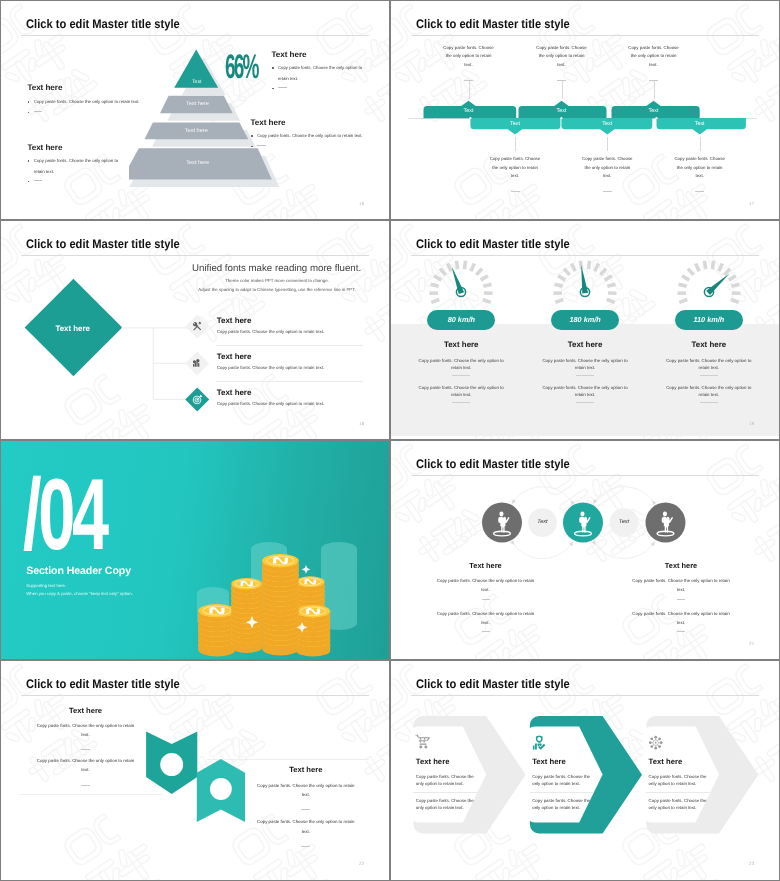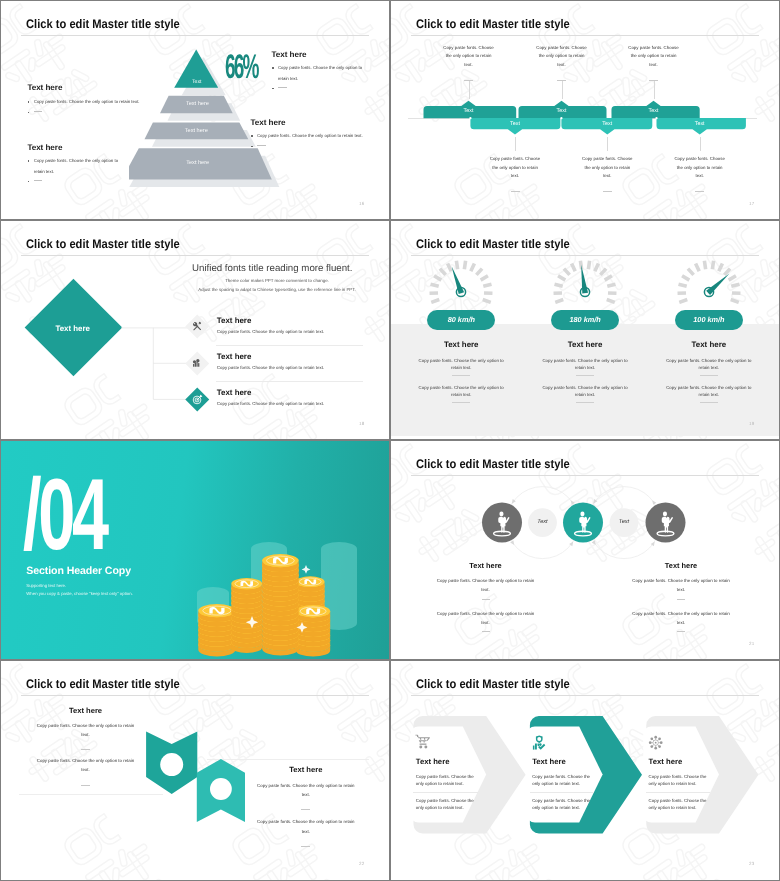--- a/index.html
+++ b/index.html
@@ -371,21 +371,21 @@
     <div class="title">Click to edit Master title style</div>
     <div class="titleline"></div>
 
     <div class="s3diamond"></div>
     <div class="s3dlabel">Text here</div>
 
     <svg class="s3conn" width="80" height="86" viewBox="0 0 80 86" style="position:absolute;left:118px;top:104px;">
       <path d="M2,2.9 H71.2 M34.3,2.9 V74.4 M34.3,38.3 H71.2 M34.3,74.4 H71.2" fill="none" stroke="#e6e6e6" stroke-width="0.8"></path>
     </svg>
 
-    <div class="s3sub">Unified fonts title reading more fluent.</div>
+    <div class="s3sub">Unified fonts make reading more fluent.</div>
     <div class="s3subl" style="top:57.2px;">Theme color makes PPT more convenient to change.</div>
     <div class="s3subl" style="top:65.9px;">Adjust the spacing to adapt to Chinese typesetting, use the reference line in PPT.</div>
 
     <div class="s3sep" style="top:123.5px;"></div>
     <div class="s3sep" style="top:159.6px;"></div>
 
     <div class="s3icon" style="top:94.1px;">
       <div class="s3dia s3dia-light"></div>
       <svg class="s3ico" viewBox="0 0 24 24" width="10.2" height="10.2">
         <g fill="#5a5a5a">
@@ -543,21 +543,21 @@
       <svg class="s4gauge" viewBox="-36 -36 72 48" width="72" height="48">
         <g stroke="#d8d8d8" stroke-width="3.6" stroke-linecap="butt">
             <path d="M-18.61,13.52L-25.48,18.52 M-21.72,7.56L-29.75,10.36 M-22.98,0.96L-31.47,1.32 M-22.28,-5.72L-30.51,-7.83 M-19.67,-11.91L-26.94,-16.32 M-15.39,-17.09L-21.08,-23.41 M-9.79,-20.81L-13.41,-28.50 M-3.36,-22.75L-4.60,-31.16 M3.36,-22.75L4.60,-31.16 M9.79,-20.81L13.41,-28.50 M15.39,-17.09L21.08,-23.41 M19.67,-11.91L26.94,-16.32 M22.28,-5.72L30.51,-7.83 M22.98,0.96L31.47,1.32 M21.72,7.56L29.75,10.36 M18.61,13.52L25.48,18.52 "></path>
           </g>
         <g transform="rotate(48)">
           <path d="M-2.9,1.2 L0,-27.5 L2.9,1.2 z" fill="#17867d"></path>
         </g>
         <circle cx="0" cy="0" r="4.6" fill="none" stroke="#17867d" stroke-width="1.5"></circle>
       </svg>
       <div class="s4pill">
-          <span>100 km/h</span>
+          <span>110 km/h</span>
         </div>
       <div class="s4h">Text here</div>
       <div class="s4b" style="top:135.7px;">Copy paste fonts. Choose the only option to retain text.</div>
       <div class="s4dash" style="top:153.7px;"></div>
       <div class="s4b" style="top:163.1px;">Copy paste fonts. Choose the only option to retain text.</div>
       <div class="s4dash" style="top:181.1px;"></div>
     </div>
     <div class="pageno">19</div>
   </div>
   <div class="slide s5">

